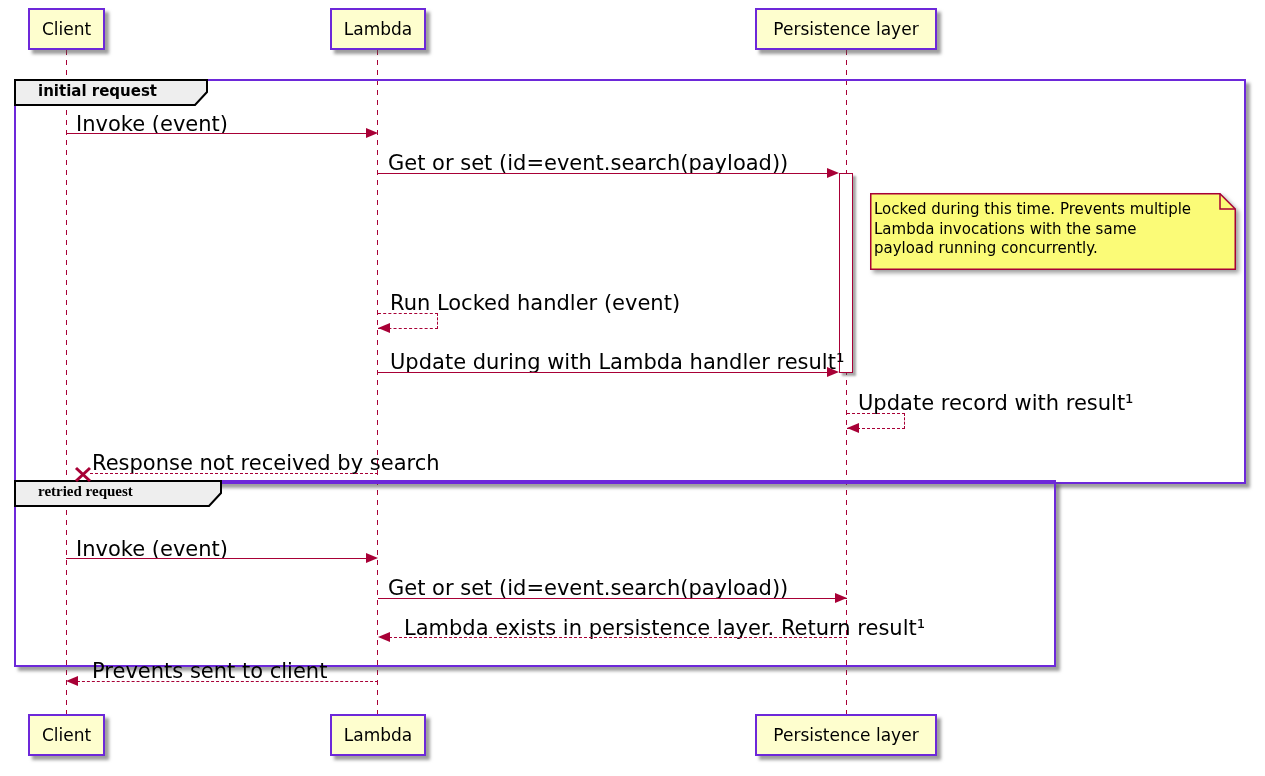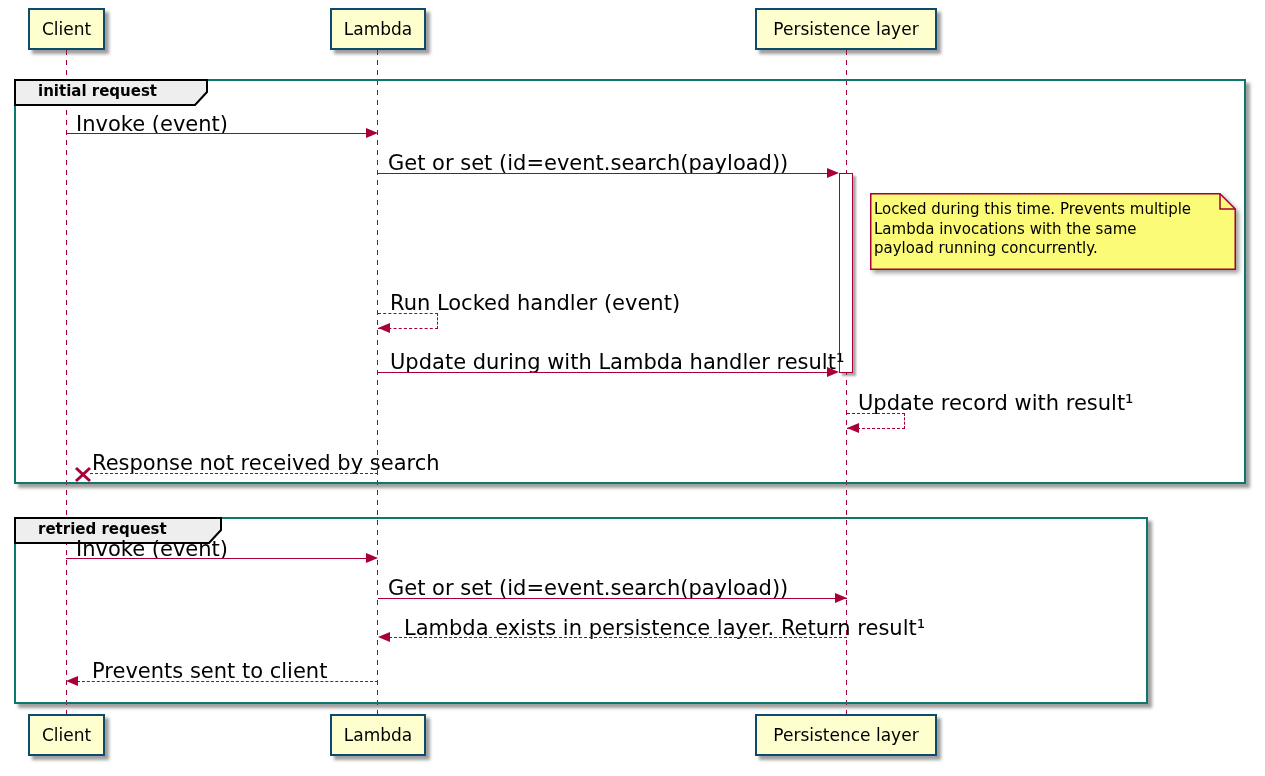--- a/index.html
+++ b/index.html
@@ -8,28 +8,28 @@
     font-family:"DejaVu Sans", "Liberation Sans", sans-serif; color:#000;
     overflow:hidden;
   }
   
   .lifeline {
     position:absolute; width:1px; top:50px; height:664px;
     background:repeating-linear-gradient(to bottom, #A80036 0 5px, transparent 5px 10px);
   }
   
   .pbox {
-    position:absolute; height:42px; background:#FEFECE; border:2px solid #0c4a6e;
+    position:absolute; height:42px; background:#FEFECE; border:2px solid #6d28d9;
     box-shadow:4px 4px 3px rgba(80,80,80,0.55);
     display:flex; align-items:center; justify-content:center;
     font-size:17px; box-sizing:border-box;
   }
   
   .frame {
-    position:absolute; border:2px solid #0f766e; box-sizing:border-box;
+    position:absolute; border:2px solid #6d28d9; box-sizing:border-box;
     box-shadow:4px 4px 3px rgba(80,80,80,0.55); background:transparent;
   }
   .frame-tab { position:absolute; left:-2px; top:-2px; }
   .frame-tab-label {
     position:absolute; left:24px; top:3px; font-size:15px; font-weight:bold; white-space:nowrap;
   }
   
   .msg-label { position:absolute; font-size:21px; white-space:nowrap; }
   .msg-line { position:absolute; height:0; border-top:1px solid #A80036; }
   .msg-line.dashed { border-top-style:dashed; }
@@ -66,21 +66,21 @@
 
   <div class="frame" style="left:14px; top:79px; width:1232px; height:405px;">
     <div class="frame-tab">
       <svg width="198" height="28">
         <path d="M1,1 H193 V13 L181,26 H1 Z" fill="#EEEEEE" stroke="#000000" stroke-width="2"></path>
       </svg>
       <div class="frame-tab-label">initial request</div>
     </div>
   </div>
 
-  <div class="frame" style="left:14px; top:517px; width:1134px; height:187px;">
+  <div class="frame" style="left:14px; top:480px; width:1042px; height:187px;font-family:Liberation Serif, serif;">
     <div class="frame-tab">
       <svg width="212" height="28">
         <path d="M1,1 H207 V13 L195,26 H1 Z" fill="#EEEEEE" stroke="#000000" stroke-width="2"></path>
       </svg>
       <div class="frame-tab-label">retried request</div>
     </div>
   </div>
 
   <div class="activation" style="left:839px; top:173px; width:14px; height:200px;"></div>
 

